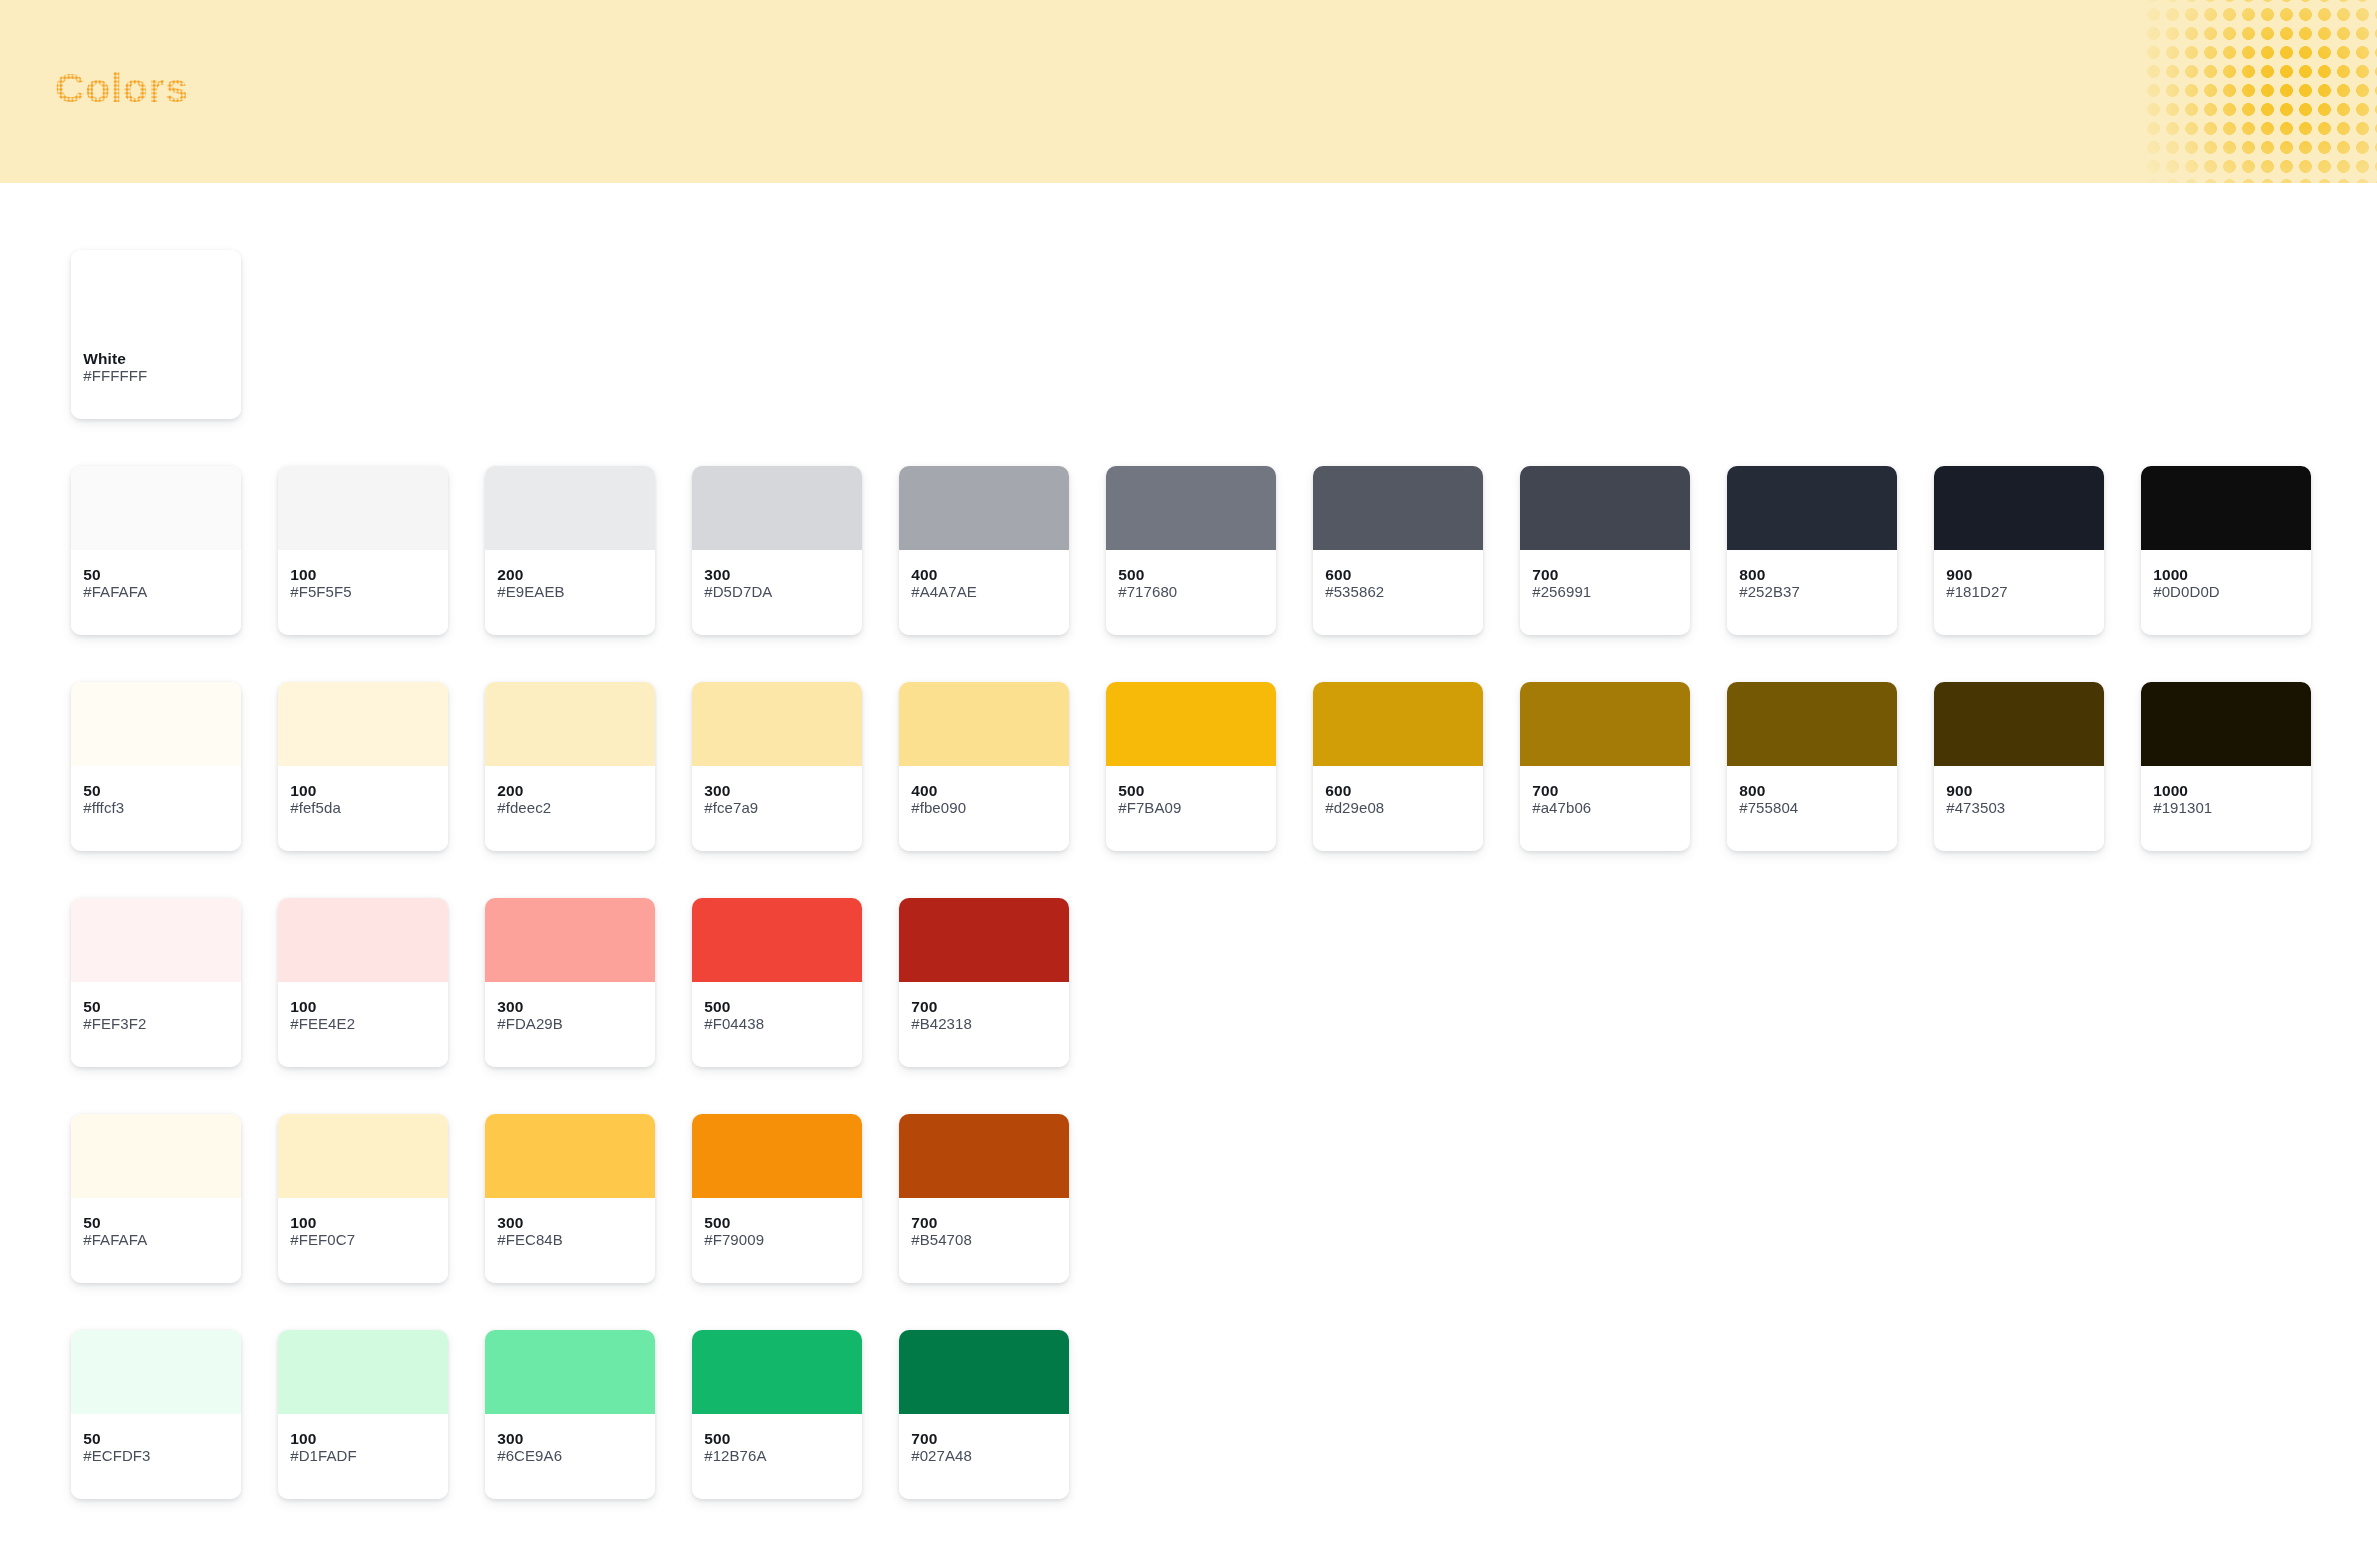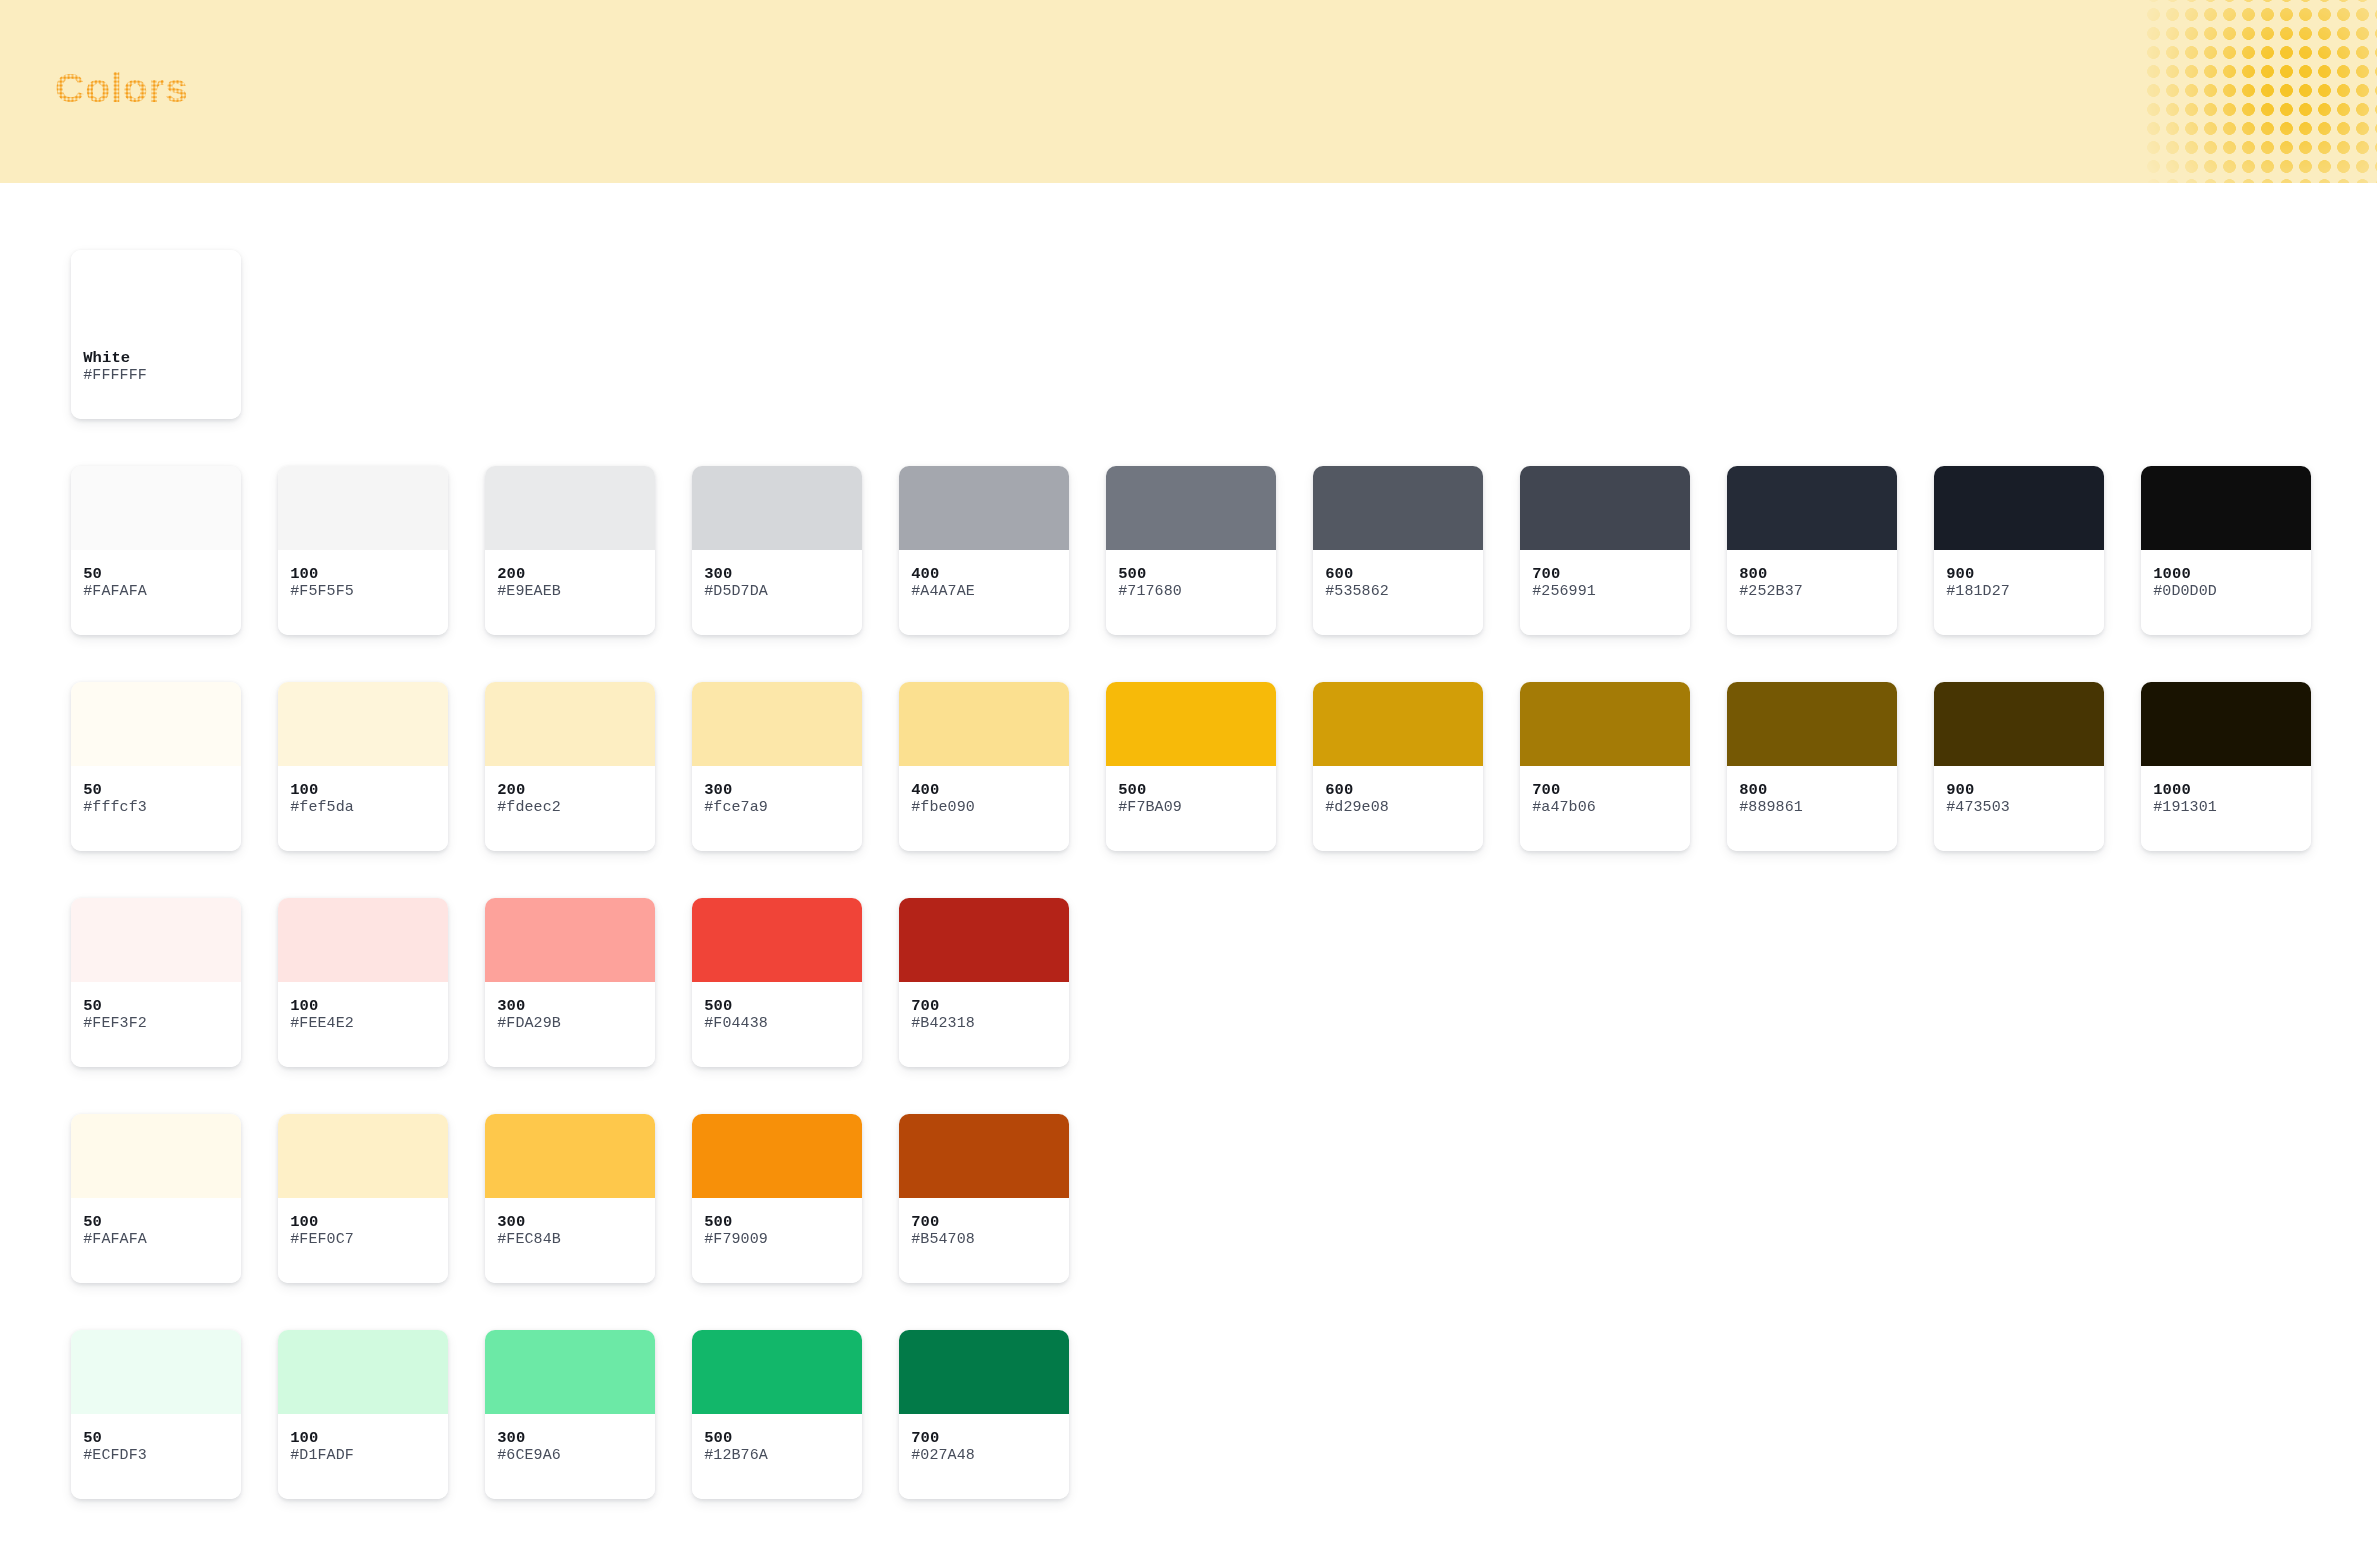--- a/index.html
+++ b/index.html
@@ -75,21 +75,20 @@
   
   .content {
     position: relative;
     padding: 67px 0 0 71px;
   }
 
   .row {
     display: flex;
     gap: 37px;
     margin-bottom: 47px;
-    font-family: Liberation Mono, monospace;
   }
 
   .swatch-card {
     width: 170px;
     height: 169px;
     background: #ffffff;
     border-radius: 10px;
     box-shadow: 0 1.1px 3.9px rgba(17,24,39,0.10),
                 0 4.4px 12.2px rgba(17,24,39,0.07);
     overflow: hidden;
@@ -284,21 +283,21 @@
           <div class="swatch-chip" style="background: rgb(164, 123, 6);"></div>
           <div class="swatch-meta">
             <div class="swatch-name">700</div>
             <div class="swatch-hex">#a47b06</div>
           </div>
         </div>
         <div class="swatch-card">
           <div class="swatch-chip" style="background: rgb(117, 88, 4);"></div>
           <div class="swatch-meta">
             <div class="swatch-name">800</div>
-            <div class="swatch-hex">#889861</div>
+            <div class="swatch-hex">#755804</div>
           </div>
         </div>
         <div class="swatch-card">
           <div class="swatch-chip" style="background: rgb(71, 53, 3);"></div>
           <div class="swatch-meta">
             <div class="swatch-name">900</div>
             <div class="swatch-hex">#473503</div>
           </div>
         </div>
         <div class="swatch-card">

